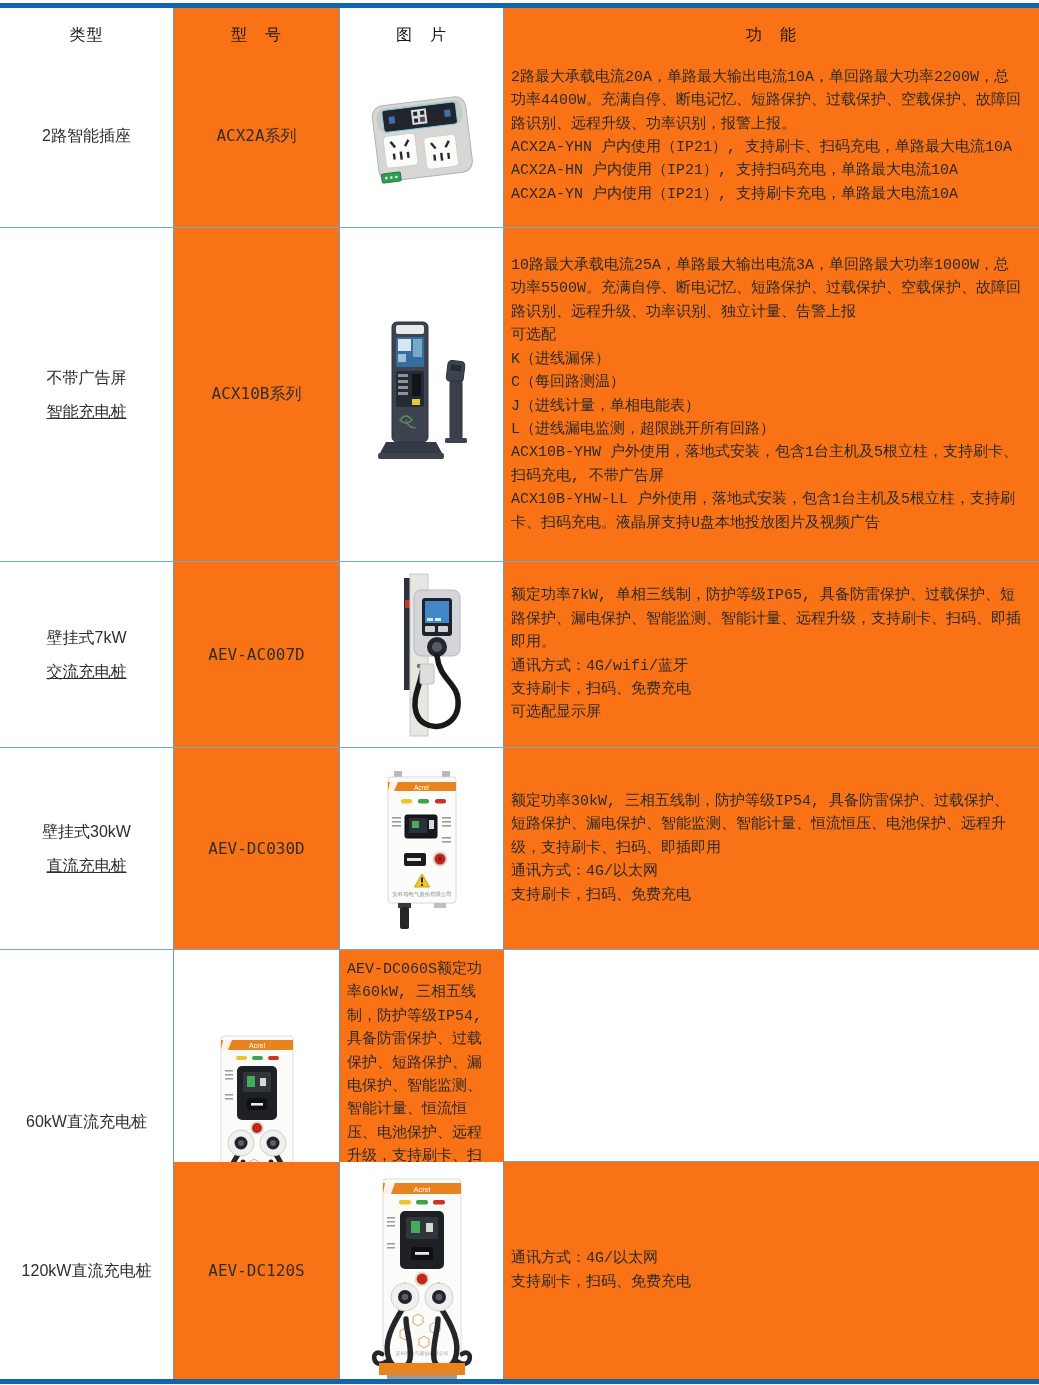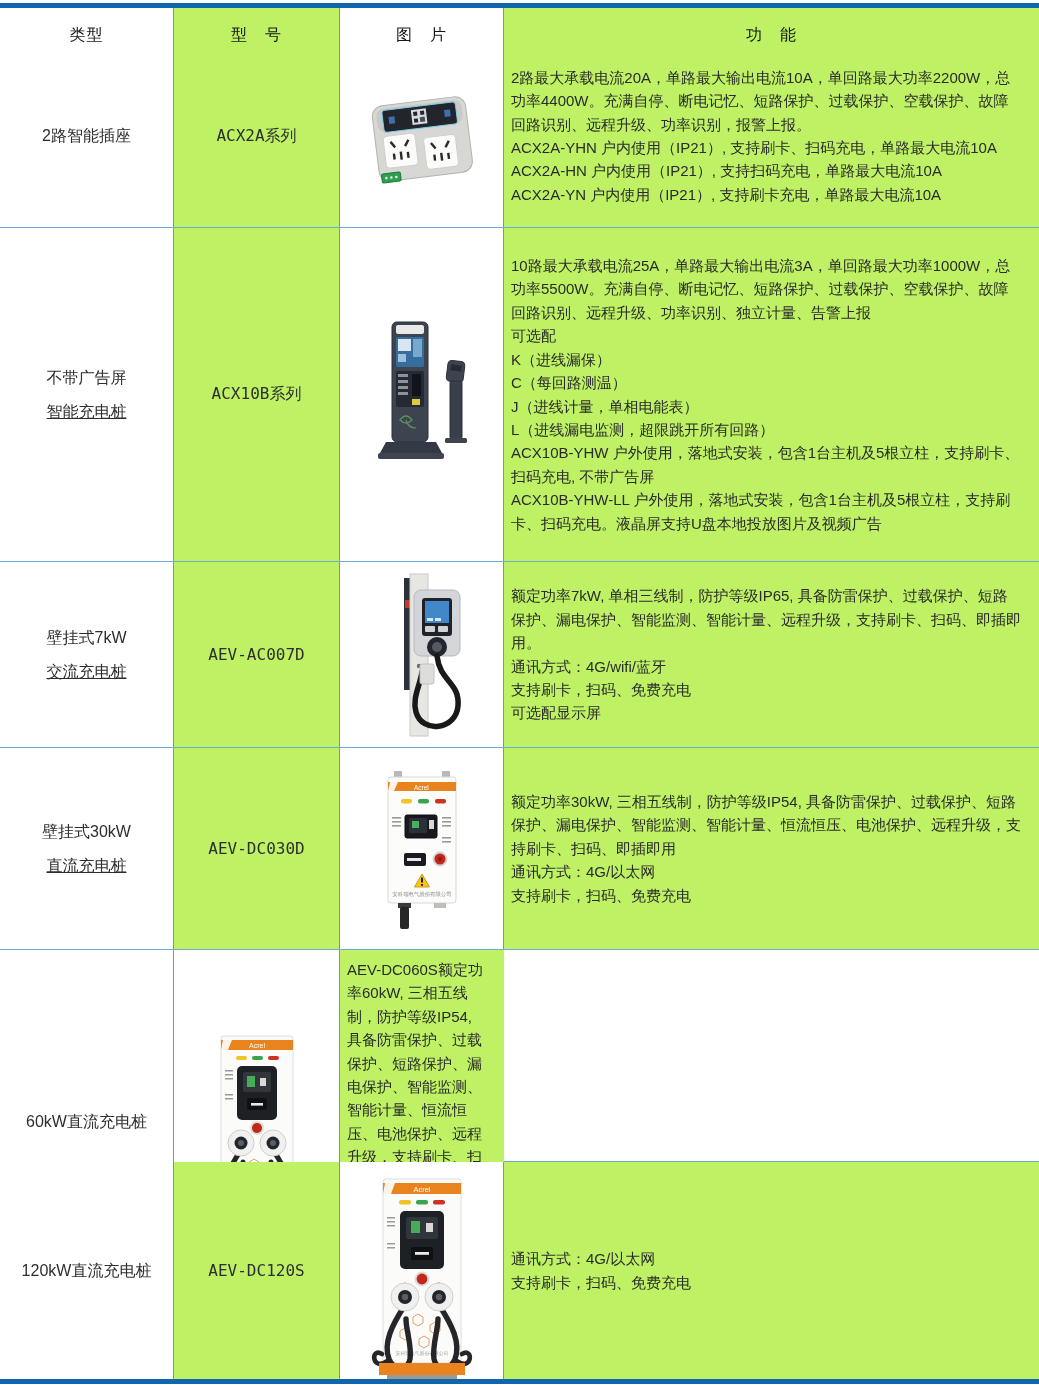--- a/index.html
+++ b/index.html
@@ -16,33 +16,33 @@
   .row{display:grid;grid-template-columns:174px 166px 164px 535px;}
   .row + .row{border-top:1px solid #6fa9d8;}
   .row.header{height:36px;}
   .h182{height:182px}.h333{height:333px}.h185{height:185px}
   .h201{height:201px}.h211{height:211px}.h217{height:217px}
   .cell{
     box-sizing:border-box;display:flex;flex-direction:column;
     align-items:center;justify-content:center;min-width:0;
   }
   .c1,.c2,.c3{border-right:1px solid #5b9bd5;}
-  .c2,.c4{background:#bef264;}
+  .c2,.c4{background:#f97316;}
   .c1,.c3{background:#ffffff;}
   .header .cell{font-size:16px;color:#161616;letter-spacing:1px;}
   .type-line{font-size:16px;color:#2e2e2e;line-height:20px;}
   .type-line + .type-line{margin-top:14px;text-decoration:underline;}
   .model{
     font-size:16px;color:#2e2e2e;
     font-family:"DejaVu Sans Mono","Liberation Mono",monospace;
   }
   .c4{align-items:stretch;justify-content:center;padding:8px 18px 8px 7px;}
   .feat{
     font-size:15px;line-height:23.4px;color:#2b2b2b;text-align:left;
-    font-family:Liberation Sans, sans-serif;
+    font-family:Liberation Mono, monospace;
     word-break:break-all;
   }
   .img-wrap{display:flex;align-items:center;justify-content:center;}
   .r6 .c3{justify-content:flex-end;}
   svg{display:block;}
 </style>
 </head>
 <body>
 
 <div class="page">

